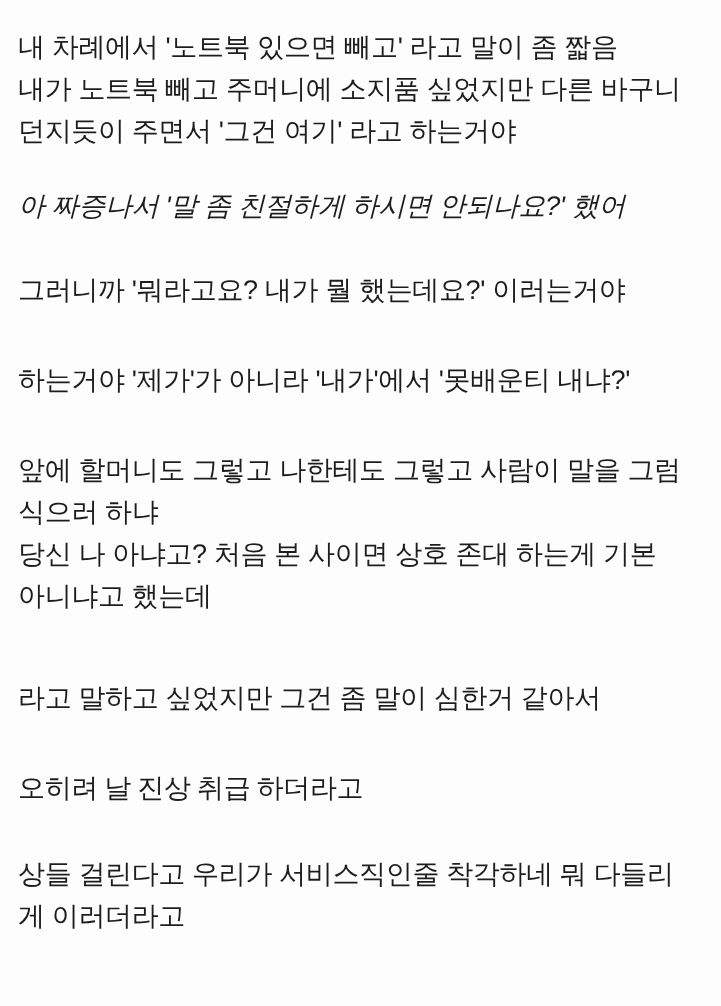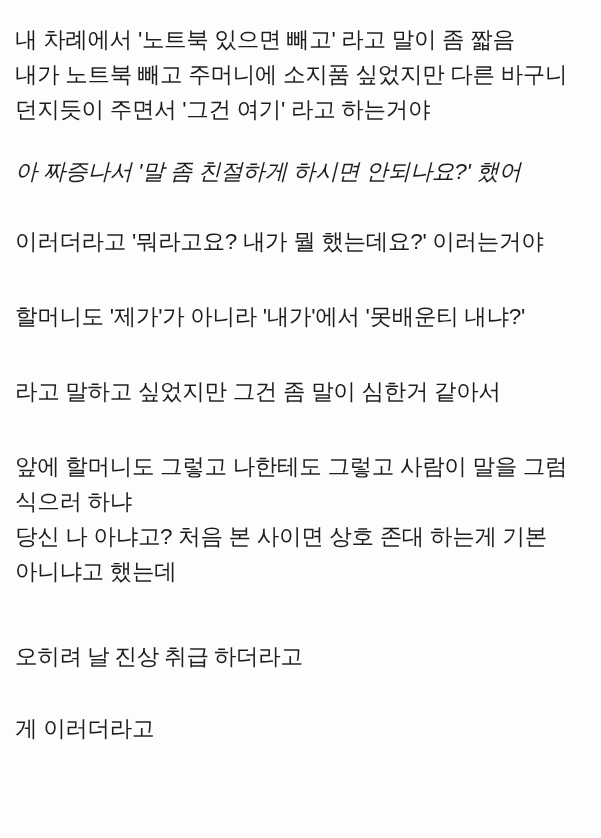--- a/index.html
+++ b/index.html
@@ -44,39 +44,40 @@
     <div class="line">내 차례에서 '노트북 있으면 빼고' 라고 말이 좀 짧음</div>
     <div class="line">내가 노트북 빼고 주머니에 소지품 싶었지만 다른 바구니</div>
     <div class="line">던지듯이 주면서 '그건 여기' 라고 하는거야</div>
   </div>
 
   <div class="para m35">
     <div class="line">아 짜증나서 '말 좀 친절하게 하시면 안되나요?' 했어</div>
   </div>
 
   <div class="para m40">
-    <div class="line">이러더라고 '뭐라고요? 내가 뭘 했는데요?' 이러는거야</div>
+    <div class="line">그러니까 '뭐라고요? 내가 뭘 했는데요?' 이러는거야</div>
   </div>
 
   <div class="para m40">
-    <div class="line">할머니도 '제가'가 아니라 '내가'에서 '못배운티 내냐?'</div>
-  </div>
-
-  <div class="para m40">
-    <div class="line">라고 말하고 싶었지만 그건 좀 말이 심한거 같아서</div>
+    <div class="line">하는거야 '제가'가 아니라 '내가'에서 '못배운티 내냐?'</div>
   </div>
 
   <div class="para m50">
     <div class="line">앞에 할머니도 그렇고 나한테도 그렇고 사람이 말을 그럼</div>
     <div class="line">식으러 하냐</div>
     <div class="line">당신 나 아냐고? 처음 본 사이면 상호 존대 하는게 기본</div>
     <div class="line">아니냐고 했는데</div>
   </div>
 
+  <div class="para m40">
+    <div class="line">라고 말하고 싶었지만 그건 좀 말이 심한거 같아서</div>
+  </div>
+
   <div class="para m37">
     <div class="line">오히려 날 진상 취급 하더라고</div>
   </div>
 
   <div class="para">
+    <div class="line">상들 걸린다고 우리가 서비스직인줄 착각하네 뭐 다들리</div>
     <div class="line">게 이러더라고</div>
   </div>
 
 </div>
 
 </body></html>

